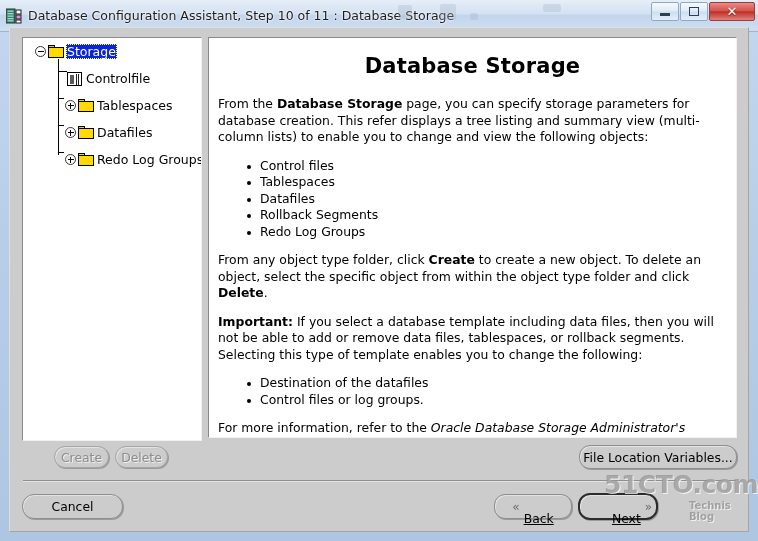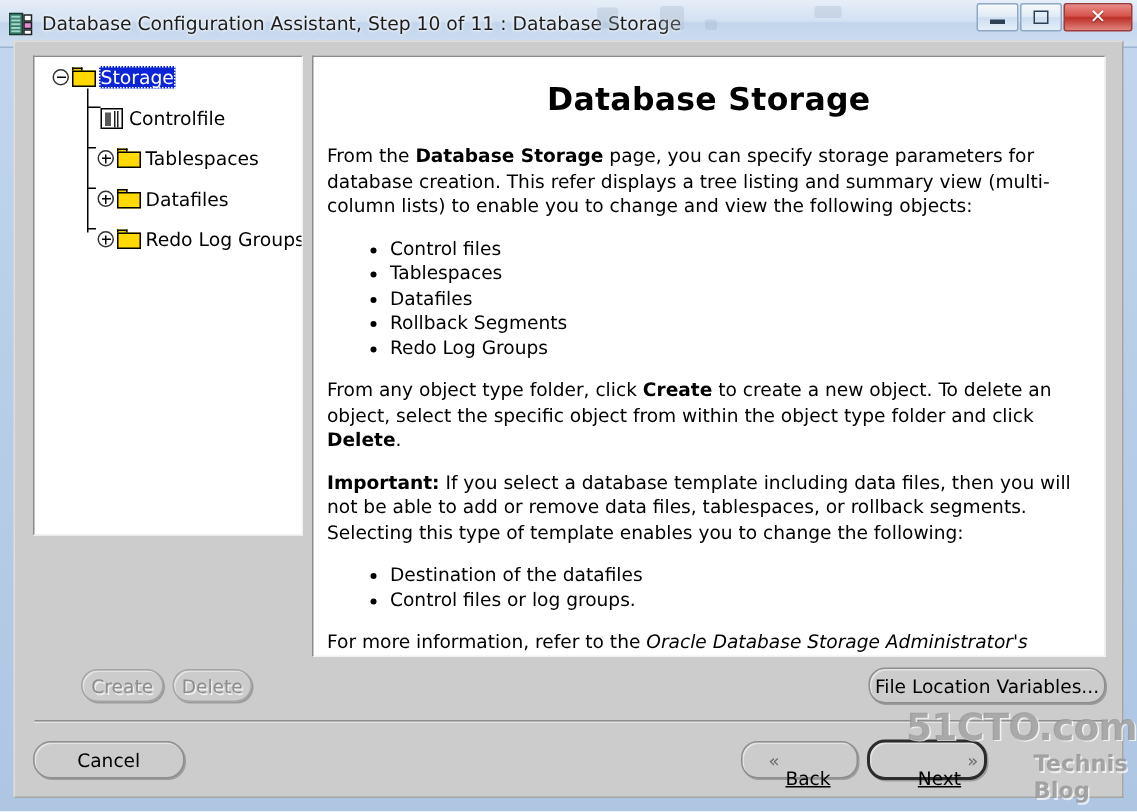--- a/index.html
+++ b/index.html
@@ -70,21 +70,21 @@
     border-top: 1px solid #dedede;
     border-left: 1px solid #dedede;
     border-right: 1px solid #a5a5a5;
     border-bottom: 1px solid #a5a5a5;
   }
 
   
   #tree-panel {
     position: absolute;
     left: 12px; top: 9px;
-    width: 180px; height: 320px;
+    width: 180px; height: 404px;
     background: #ffffff;
     border-top: 1px solid #8b8b8b;
     border-left: 1px solid #8b8b8b;
     border-right: 1px solid #f2f2f2;
     border-bottom: 1px solid #f2f2f2;
     overflow: hidden;
   }
   .tnode {
     position: absolute;
     display: flex; align-items: center;
@@ -257,21 +257,21 @@
   }
   #wm2 {
     left: 610px; top: 497px;
     font-size: 22px;
     color: rgba(140,140,140,0.80);
     text-shadow: 1px 1px 0 rgba(255,255,255,0.7);
     letter-spacing: 1px;
   }
   #wm3 {
     left: 689px; top: 500px;
-    font-size: 15px;
+    font-size: 10px;
     color: rgba(150,150,150,0.85);
     text-shadow: 1px 1px 0 rgba(255,255,255,0.7);
   }
   
   .ghost {
     position: absolute;
     background: rgba(160,176,196,0.30);
     border-radius: 2px;
     pointer-events: none;
   }

